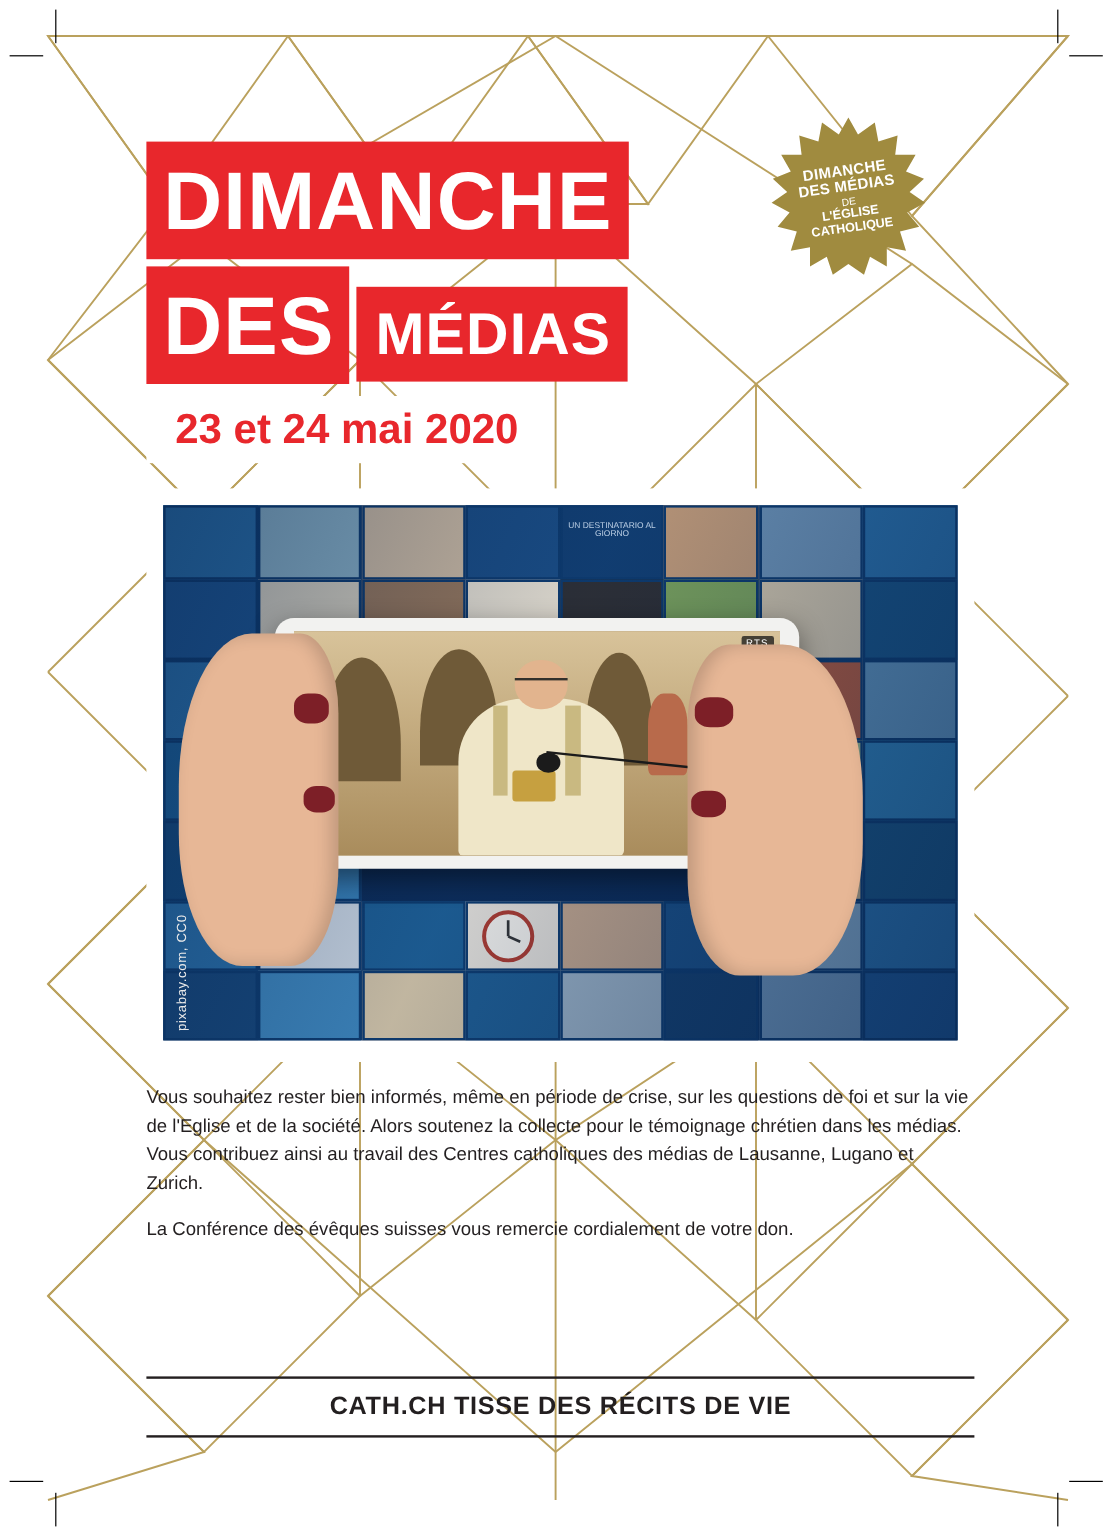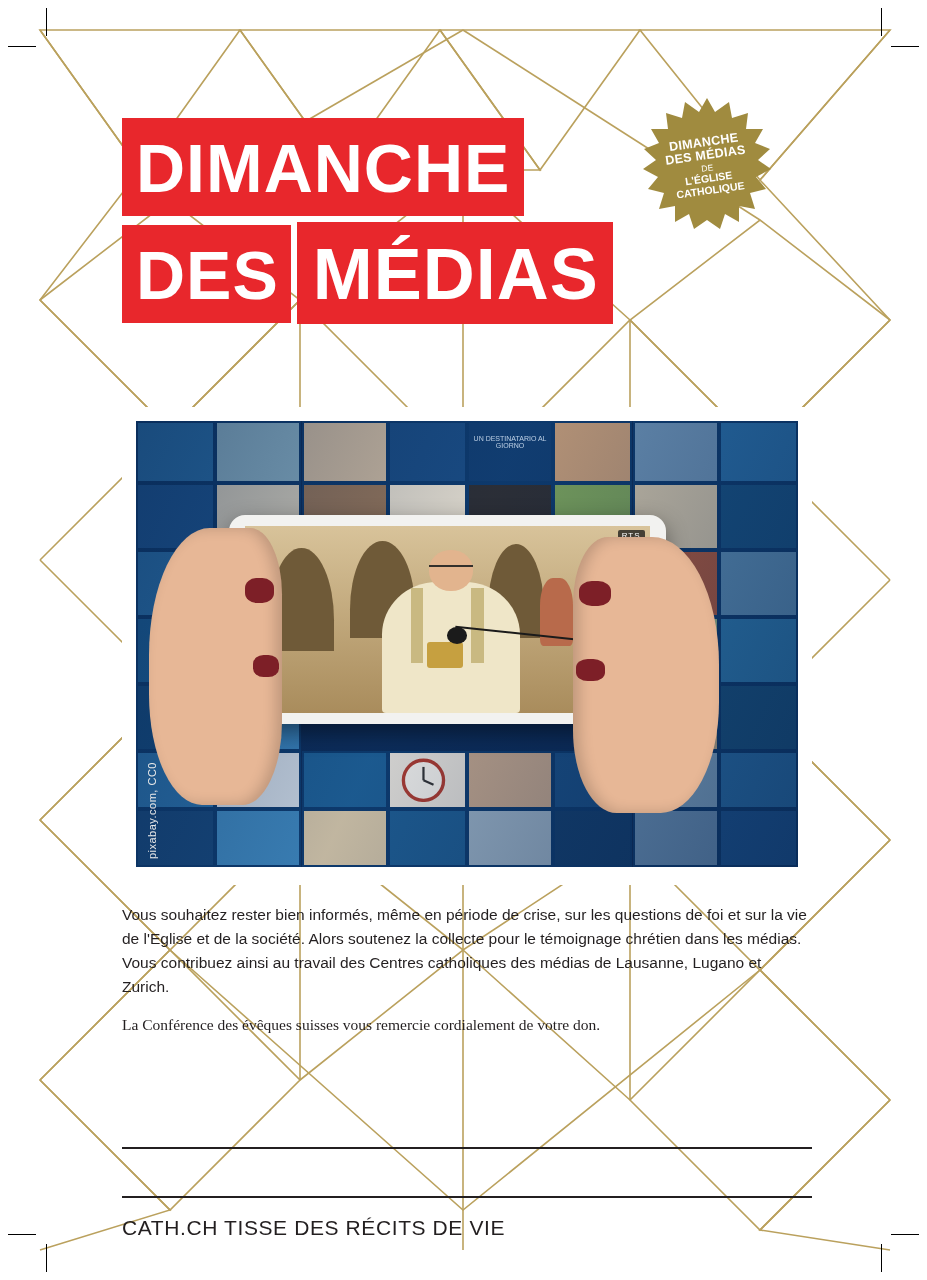--- a/index.html
+++ b/index.html
@@ -52,21 +52,21 @@
   }
   .hl-row2 {
     margin-top: 6px;
     white-space: nowrap;
   }
   #hl-2 {
     font-size: 68px;
     padding: 16px 12px 14px 14px;
   }
   #hl-3 {
-    font-size: 72px;
+    font-size: 49px;
     padding: 16px 14px 14px 16px;
     margin-left: 6px;
   }
   #date-badge {
     display: inline-block;
     margin-top: 10px;
     background: #ffffff;
     color: #e8272c;
     font-size: 35px;
     font-weight: 700;
@@ -299,21 +299,20 @@
   }
   #para1 {
     font-size: 15.5px;
     line-height: 1.55;
     margin: 0 0 14px 0;
   }
   #para2 {
     font-size: 15.5px;
     line-height: 1.55;
     margin: 0 0 16px 0;
-    font-family: Liberation Serif, serif;
   }
   #donation {
     font-size: 15.5px;
     line-height: 1.5;
   }
   #donation b { font-weight: 700; }
   .don-row {
     display: flex;
     justify-content: space-between;
     align-items: baseline;
@@ -323,25 +322,25 @@
     left: 122px;
     top: 1147px;
     width: 690px;
     height: 2px;
     background: #231f20;
     z-index: 3;
   }
   #footer {
     position: absolute;
     left: 122px;
-    top: 1216px;
+    top: 1160px;
     width: 690px;
-    text-align: left;
+    text-align: center;
     font-size: 21px;
-    font-weight: 400;
+    font-weight: 700;
     letter-spacing: .6px;
     z-index: 3;
   }
   #rule2 {
     position: absolute;
     left: 122px;
     top: 1196px;
     width: 690px;
     height: 2px;
     background: #231f20;
@@ -407,20 +406,21 @@
 <div class="crop" style="left:46px;top:1244px;width:1px;height:28px;"></div>
 <div class="crop" style="left:8px;top:1234px;width:28px;height:1px;"></div>
 <div class="crop" style="left:881px;top:1244px;width:1px;height:28px;"></div>
 <div class="crop" style="left:891px;top:1234px;width:28px;height:1px;"></div>
 
 <div id="headline">
   <div class="hl-line" id="hl-1">DIMANCHE</div>
   <div class="hl-row2">
     <span class="hl-line" id="hl-2">DES</span><span class="hl-line" id="hl-3">MÉDIAS</span>
   </div>
+  <div id="date-badge">23 et 24 mai 2020</div>
 </div>
 
 <div id="seal">
   <svg width="140" height="140" viewBox="0 0 140 140">
     <polygon fill="#a08b3f" points="70,2 78,16 92,6 95,22 111,17 109,33 126,33 118,47 133,53 121,64 134,73 119,81 129,93 113,97 118,113 102,110 102,126 88,118 83,133 70,124 57,133 52,118 38,126 38,110 22,113 27,97 11,93 21,81 6,73 19,64 7,53 22,47 14,33 31,33 29,17 45,22 48,6 62,16"></polygon>
   </svg>
   <div class="seal-text">
     <div class="s1">DIMANCHE</div>
     <div class="s2">DES MÉDIAS</div>
     <div class="s3">DE</div>

